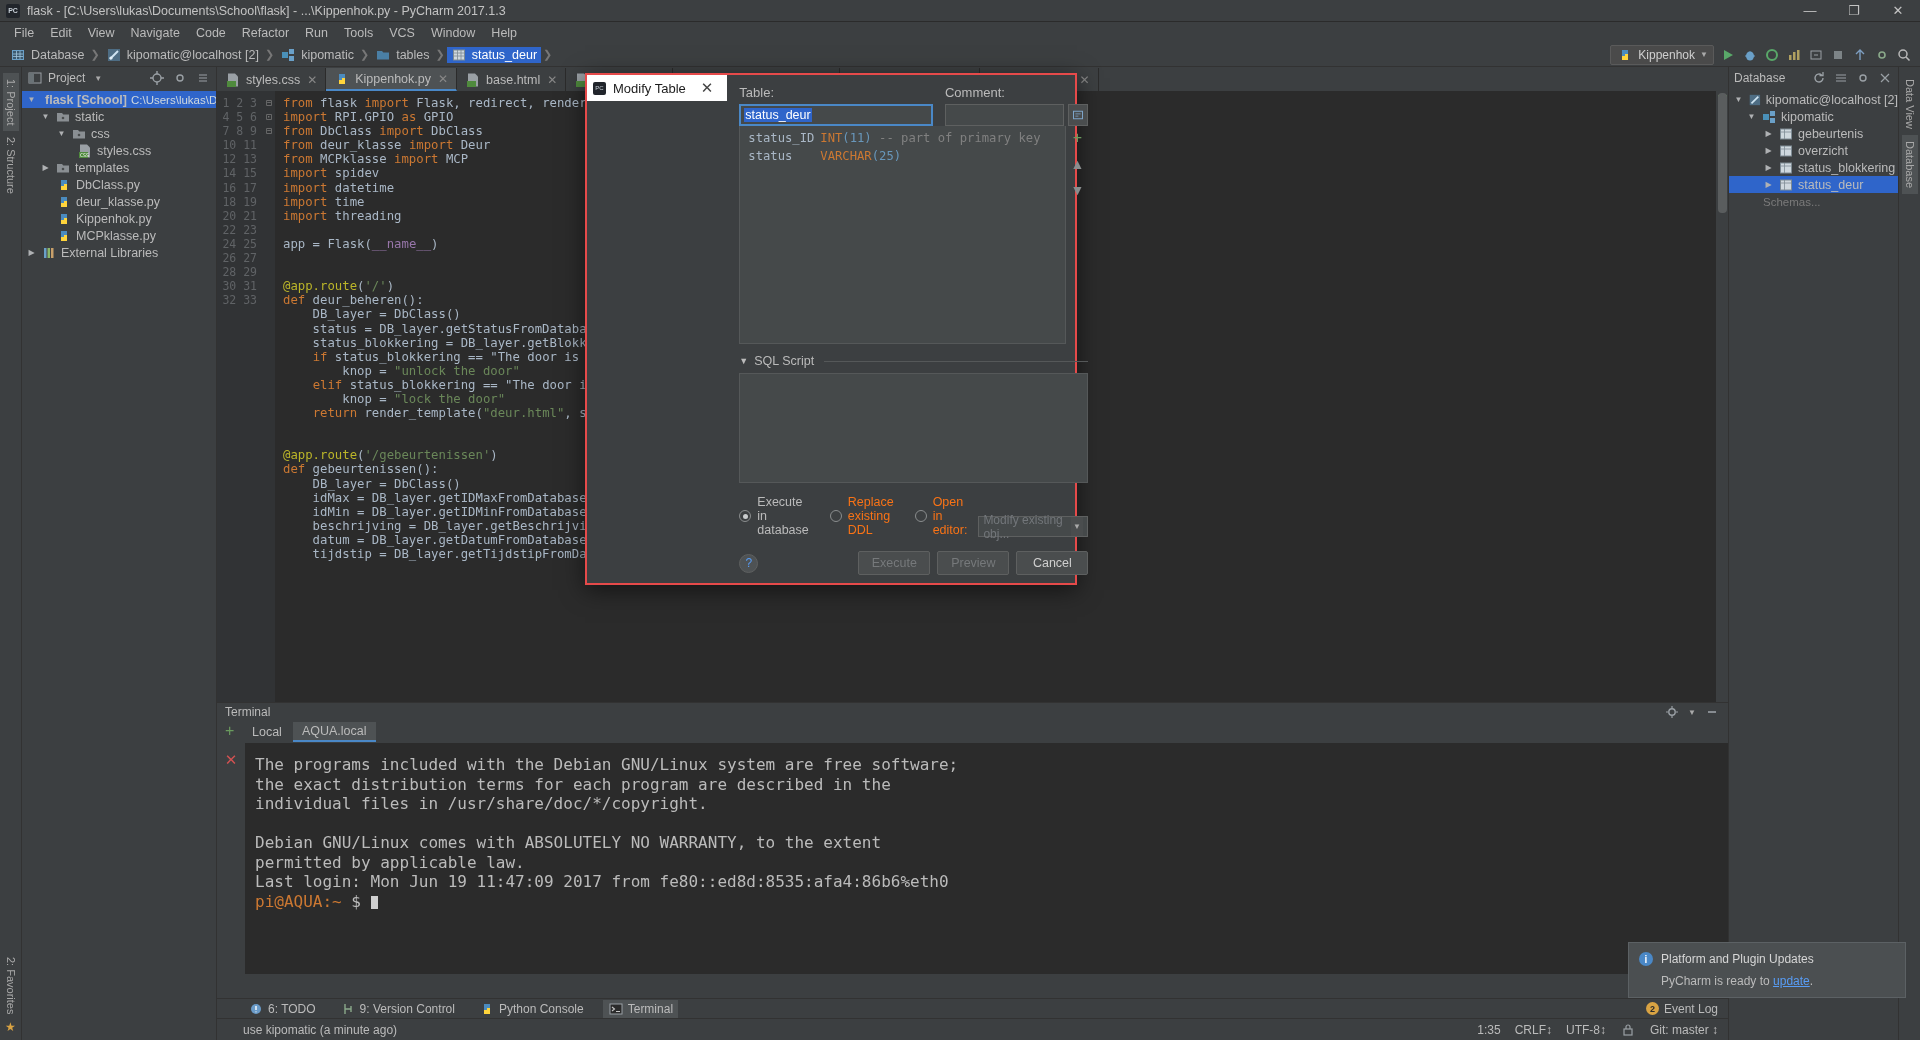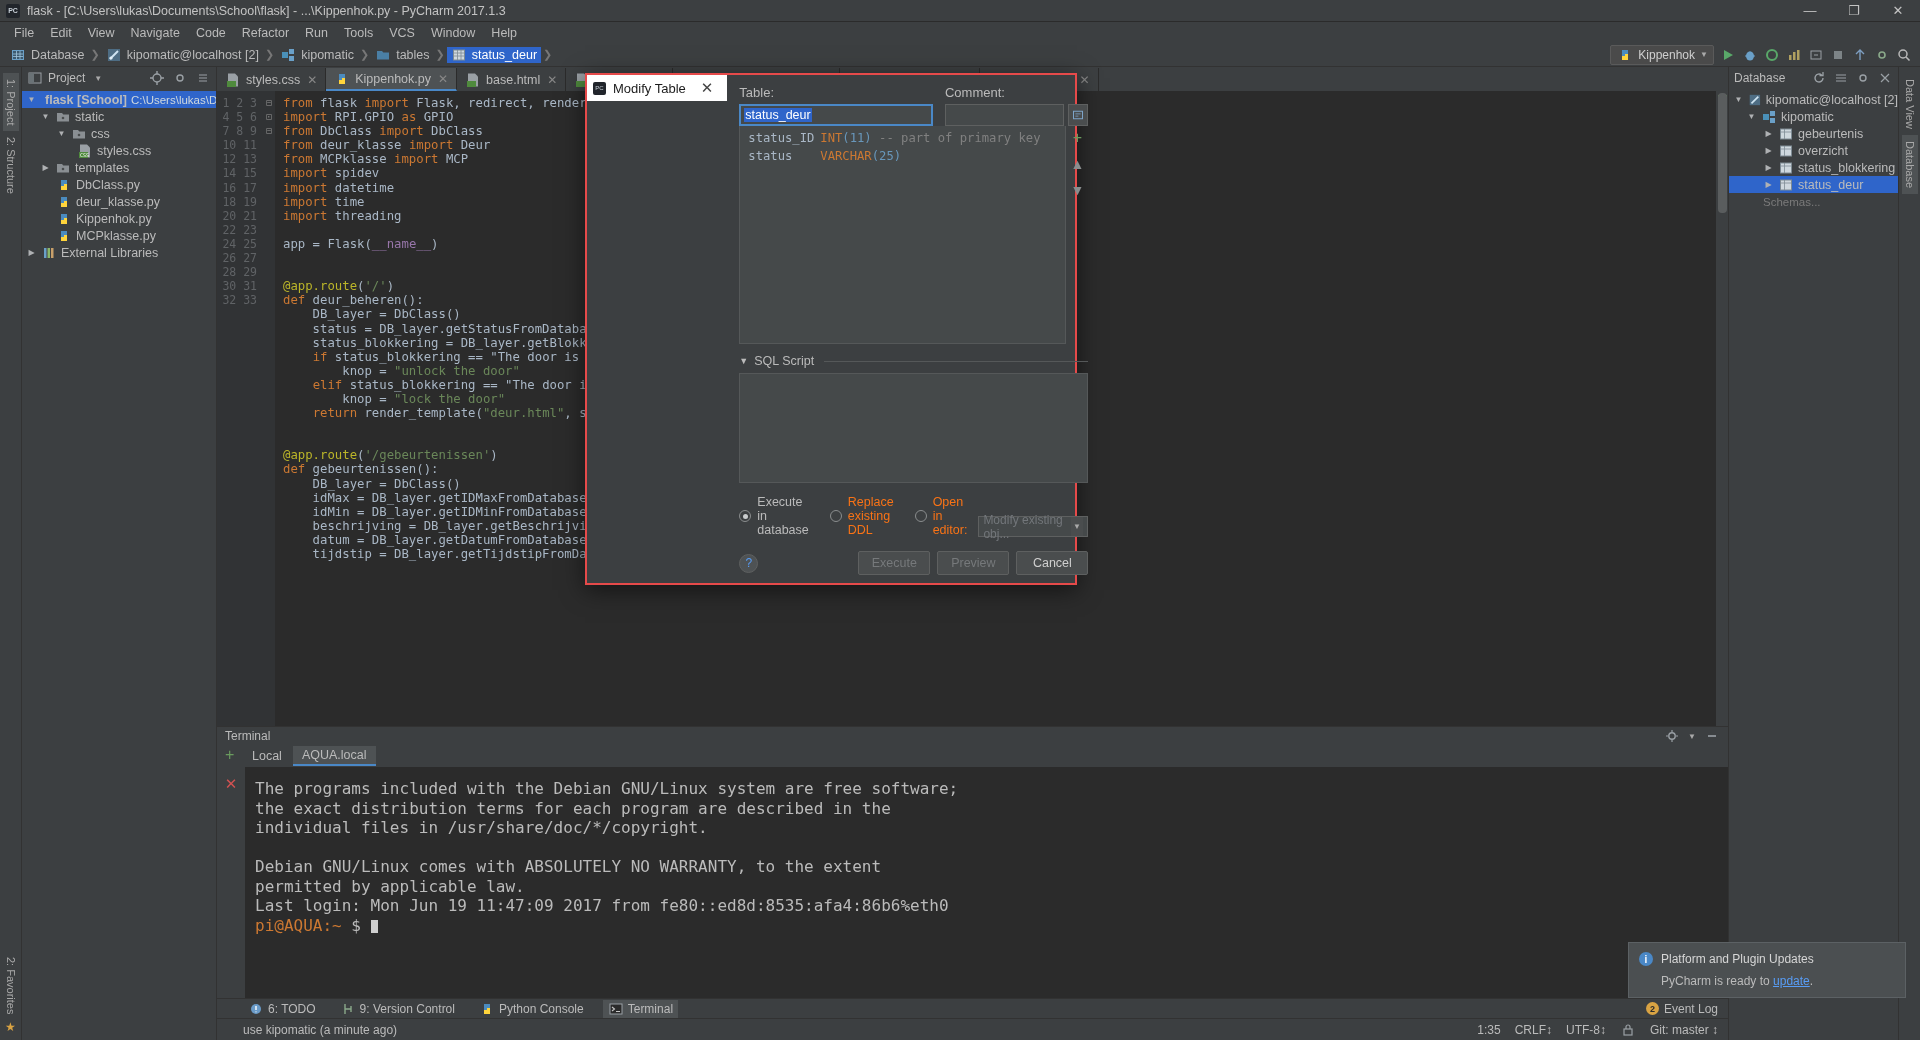--- a/index.html
+++ b/index.html
@@ -121,21 +121,21 @@
   }
   .term-out .host { color: #cc7832; }
   .term-out .cur { display: inline-block; width: 7px; height: 13px; background: #cfcfcf; vertical-align: -2px; }
 
   
   .dbpanel { width: 170px; background: #3c3f41; display: flex; flex-direction: column; flex: none; border-left: 1px solid #323232; }
   .db-head { height: 22px; display: flex; align-items: center; gap: 6px; padding: 0 5px; font-size: 12px; }
   .db-head .sp { margin-left: auto; display: flex; gap: 6px; }
 
   
-  .bottomstrip { height: 20px; background: #3c3f41; display: flex; align-items: center; padding-left: 26px; gap: 14px; flex: none; border-top: 1px solid #323232; }
+  .bottomstrip { height: 20px; background: #3c3f41; display: flex; align-items: center; padding-left: 26px; gap: 14px; flex: none; border-top: 1px solid #323232; margin-top: 24px; }
   .bstab { display: flex; align-items: center; gap: 4px; font-size: 12px; color: #bbb; padding: 1px 5px; }
   .bstab.active { background: #4e5254; }
   .bs-right { margin-left: auto; display: flex; align-items: center; gap: 6px; padding-right: 10px; }
   .evtlog { display: flex; align-items: center; gap: 5px; font-size: 12px; }
   .evtdot { width: 13px; height: 13px; border-radius: 50%; background: #d9a343; color: #2b2b2b; font-size: 9px; display: flex; align-items: center; justify-content: center; font-weight: bold; }
 
   .statusbar { height: 22px; background: #3c3f41; display: flex; align-items: center; padding: 0 10px 0 26px; font-size: 12px; color: #bbb; flex: none; border-top: 1px solid #323232; }
   .statusbar .right { margin-left: auto; display: flex; gap: 14px; align-items: center; }
 
   

